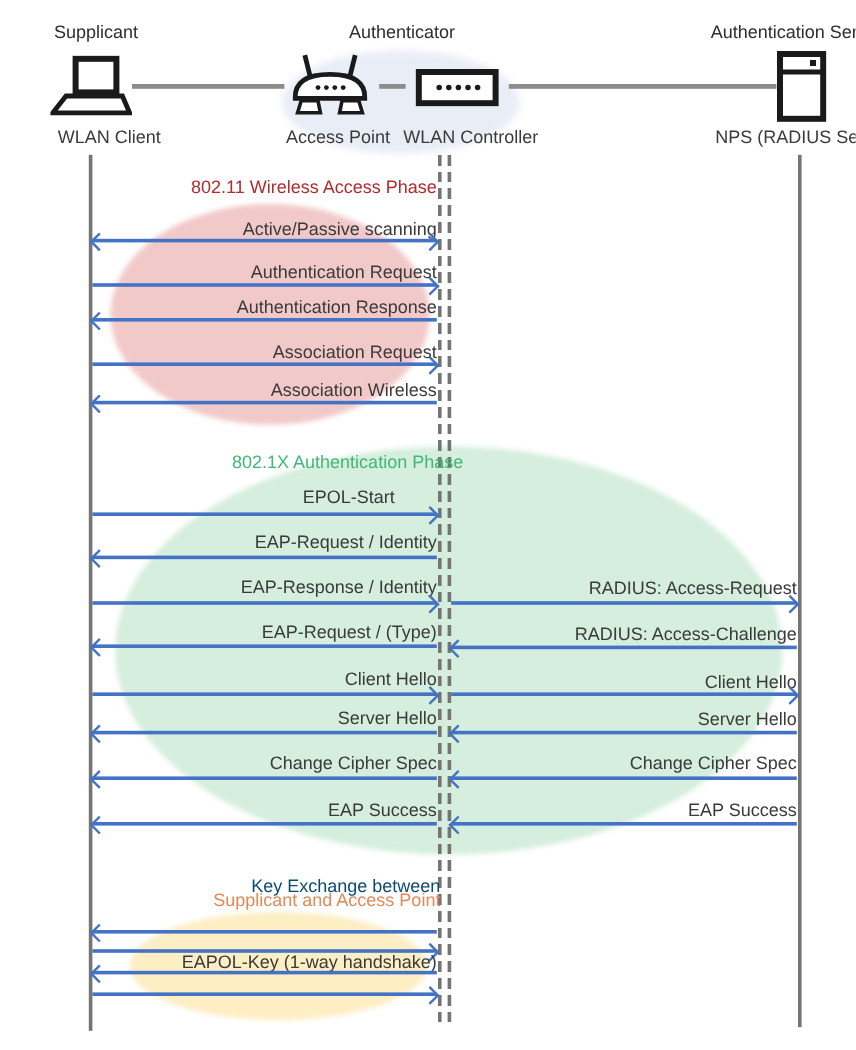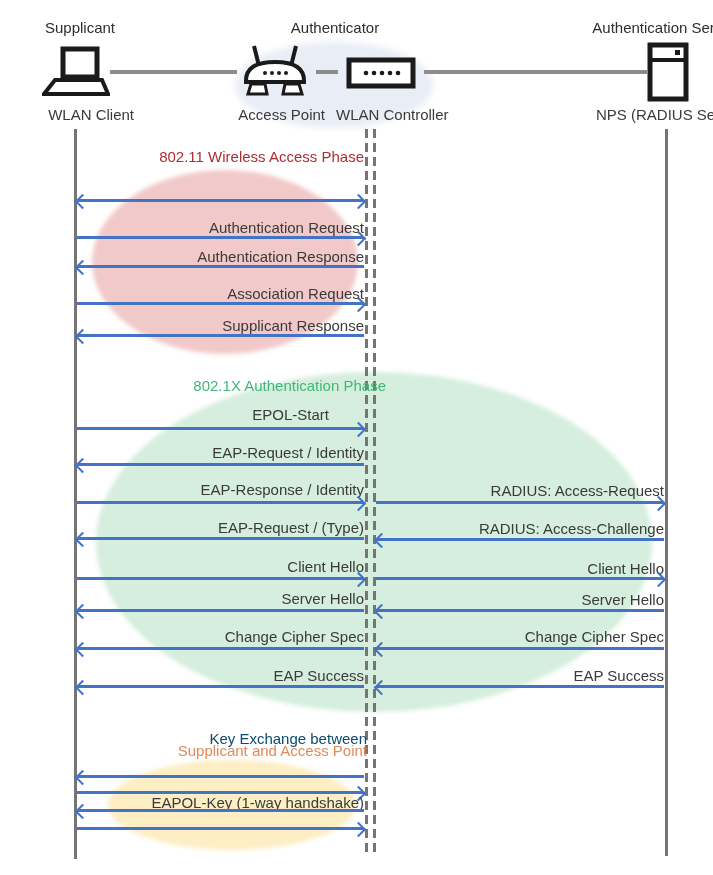--- a/index.html
+++ b/index.html
@@ -83,41 +83,42 @@
   <div class="ellipse" style="left:66px;top:372px;width:556px;height:340px;background:#d5eedd"></div>
   <div class="ellipse" style="left:78px;top:760px;width:248px;height:90px;background:#fdeec4"></div>
 
   <div class="lifeline" style="left:44px;top:129px;height:730px"></div>
   <div class="dashline" style="left:335px;top:129px;height:723px"></div>
   <div class="dashline" style="left:343px;top:129px;height:723px"></div>
   <div class="lifeline" style="left:635px;top:129px;height:727px"></div>
 
   <div class="ptitle" style="left:47px;top:147px;width:287px;color:#b02c31">802.11 Wireless Access Phase</div>
 
+  <div class="lbl" style="left:47px;top:183px;width:287px">Active/Passive scanning</div>
   <div class="arrow" style="left:47px;top:199px;width:287px">
       <span class="head head-l"></span>
       <span class="head head-r"></span>
     </div>
 
   <div class="lbl" style="left:47px;top:219px;width:287px">Authentication Request</div>
   <div class="arrow" style="left:47px;top:236px;width:287px">
       <span class="head head-r"></span>
     </div>
 
   <div class="lbl" style="left:47px;top:248px;width:287px">Authentication Response</div>
   <div class="arrow" style="left:47px;top:265px;width:287px">
       <span class="head head-l"></span>
     </div>
 
   <div class="lbl" style="left:47px;top:285px;width:287px">Association Request</div>
   <div class="arrow" style="left:47px;top:302px;width:287px">
       <span class="head head-r"></span>
     </div>
 
-  <div class="lbl" style="left:47px;top:317px;width:287px">Supplicant Response</div>
+  <div class="lbl" style="left:47px;top:317px;width:287px">Association Wireless</div>
   <div class="arrow" style="left:47px;top:334px;width:287px">
       <span class="head head-l"></span>
     </div>
 
   <div class="ptitle" style="left:66px;top:376px;width:290px;color:#41b877">802.1X Authentication Phase</div>
 
   <div class="lbl" style="left:47px;top:406px;width:252px">EPOL-Start</div>
   <div class="arrow" style="left:47px;top:427px;width:287px">
       <span class="head head-r"></span>
     </div>

